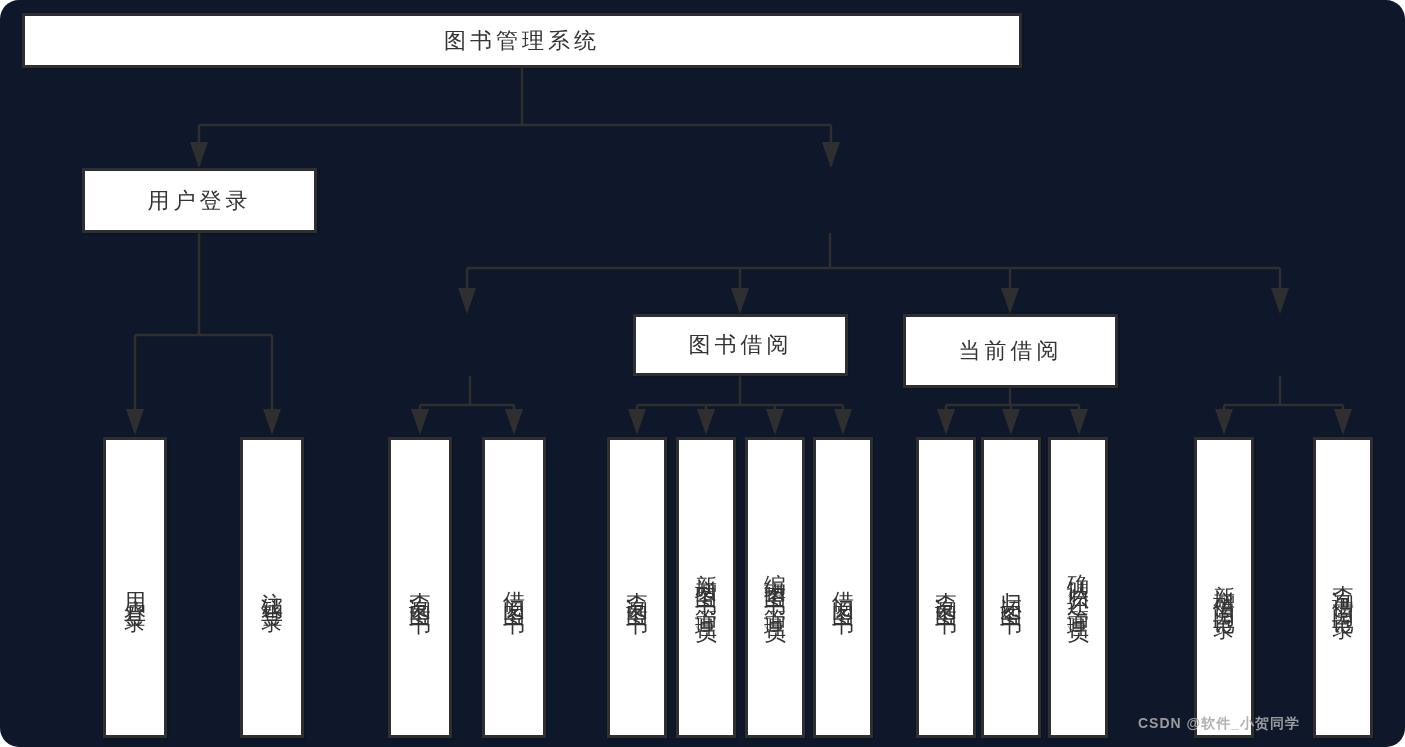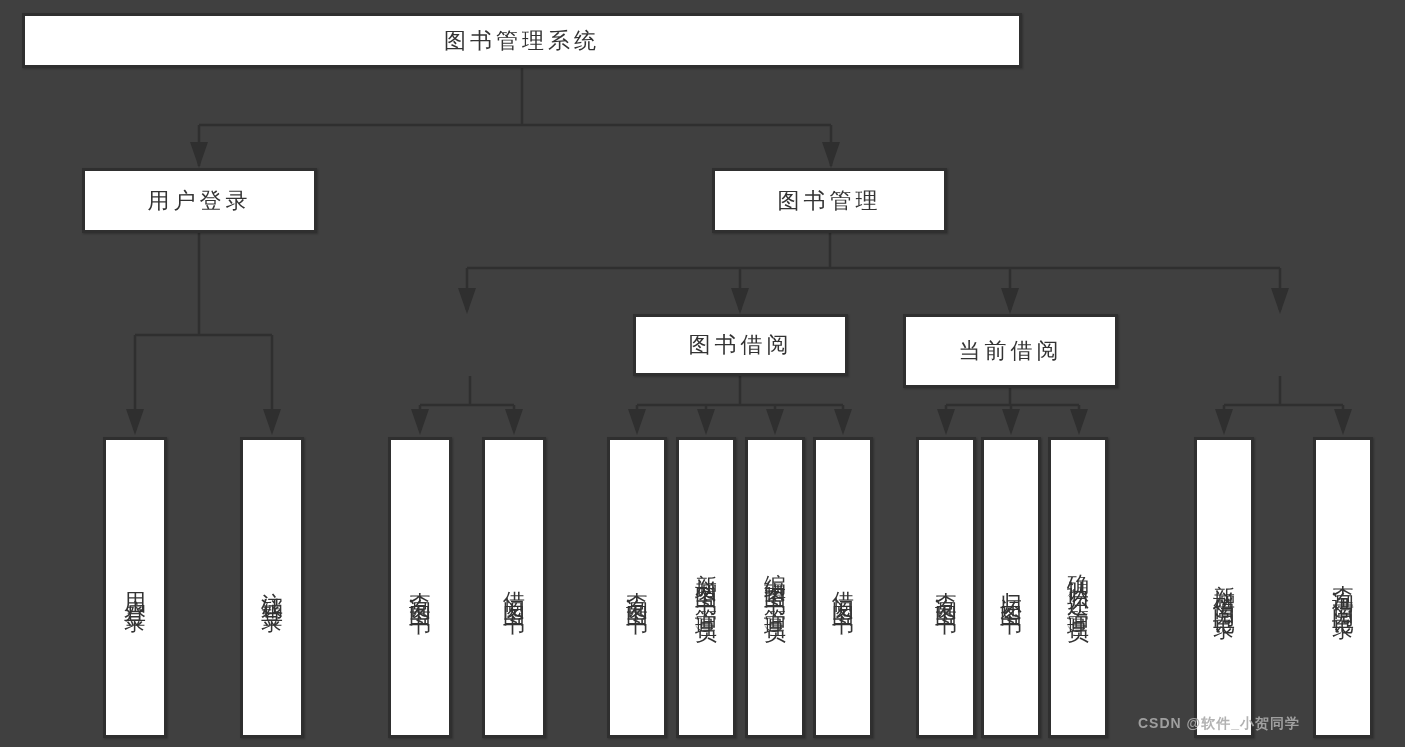--- a/index.html
+++ b/index.html
@@ -4,23 +4,24 @@
 <style>
   html, body {
     margin: 0;
     padding: 0;
     background: #ffffff;
   }
   #canvas {
     position: relative;
     width: 1405px;
     height: 747px;
-    background: #404040;
+    background: #0f172a;
     font-family: "Liberation Sans", "DejaVu Sans", sans-serif;
     overflow: hidden;
+    border-radius: 19px;
   }
   #connectors {
     position: absolute;
     left: 0;
     top: 0;
     z-index: 1;
   }
   .node {
     position: absolute;
     box-sizing: border-box;
@@ -97,23 +98,20 @@
     </g>
   </svg>
 
   <div class="node hbox" style="left:22px; top:13px; width:1000px; height:55px">
     <span class="lbl">图书管理系统</span>
   </div>
 
   <div class="node hbox" style="left:82px; top:168px; width:235px; height:65px">
     <span class="lbl">用户登录</span>
   </div>
-  <div class="node hbox" style="left:712px; top:168px; width:235px; height:65px">
-    <span class="lbl">图书管理</span>
-  </div>
 
   <div class="node hbox" style="left:633px; top:314px; width:215px; height:62px">
     <span class="lbl">图书借阅</span>
   </div>
   <div class="node hbox" style="left:903px; top:314px; width:215px; height:74px">
     <span class="lbl">当前借阅</span>
   </div>
 
   <div class="node vbox" style="left:103px; top:437px; width:64px; height:301px">
     <span class="lbl">用户登录</span>

